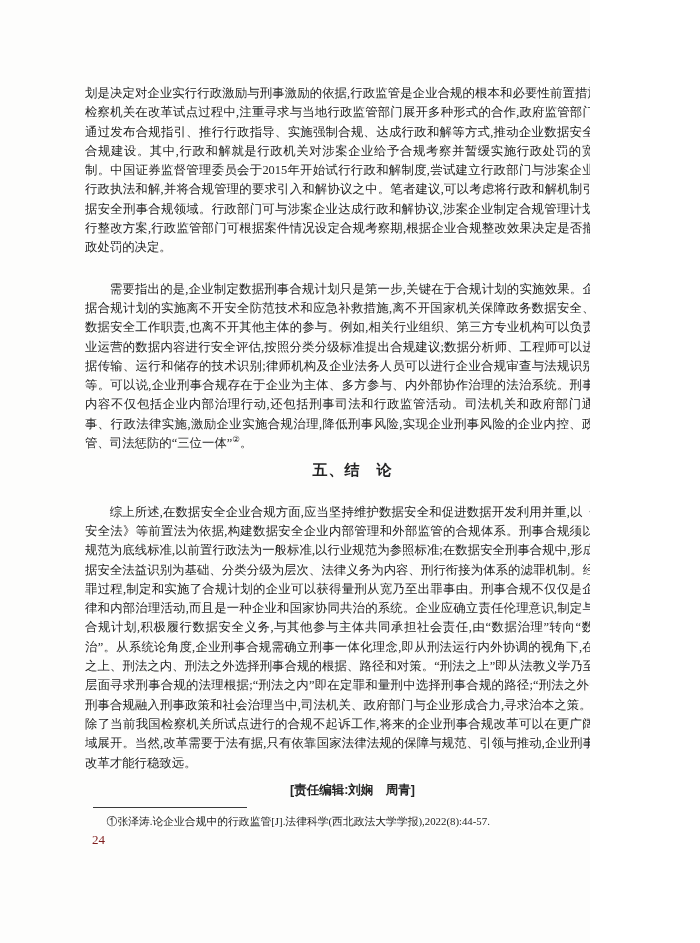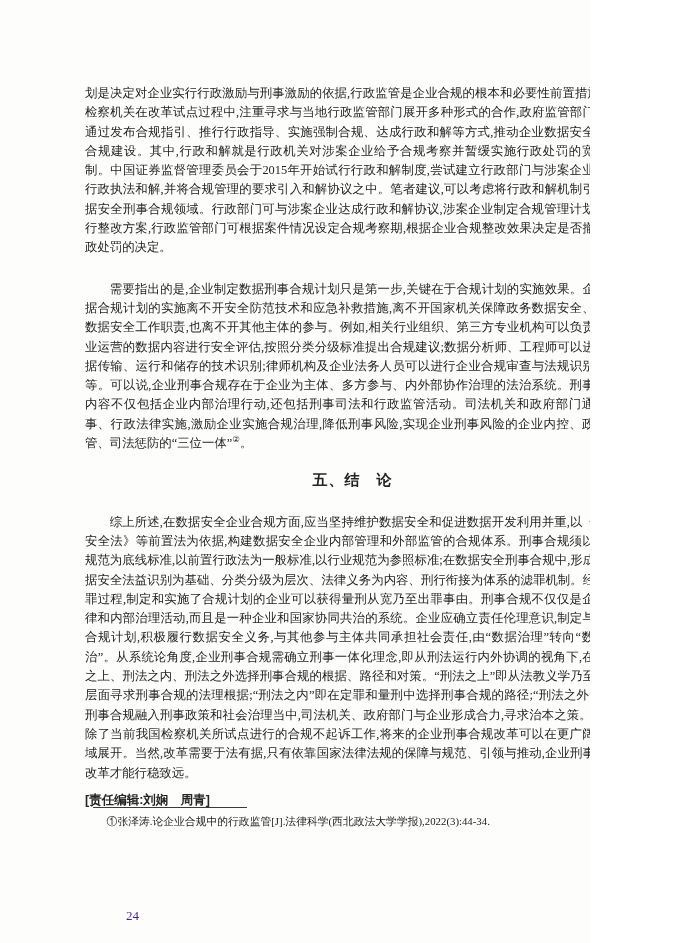--- a/index.html
+++ b/index.html
@@ -35,27 +35,27 @@
   }
   sup.fnref {
     font-size: 8.5px;
     line-height: 0;
     vertical-align: super;
   }
   .section-heading {
     font-size: 15px;
     font-weight: bold;
     text-align: center;
-    margin: 18px 0 11px 0;
+    margin: 8px 0 11px 0;
     line-height: 19.3px;
     letter-spacing: 1px;
   }
   .editor-line {
     margin: 8px 0 0 0;
-    text-align: left;
+    text-align: center;
     font-weight: bold;
     font-size: 12.5px;
     font-family: "Liberation Sans", "DejaVu Sans", sans-serif;
   }
   .footnotes {
     position: absolute;
     left: 85px;
     top: 807px;
     width: 535px;
     font-size: 10.8px;
@@ -69,24 +69,23 @@
     margin: 0 0 4px 8px;
   }
   p.fn {
     margin: 0;
     padding: 0;
     text-indent: 2em;
   }
   .page-number {
     position: absolute;
     left: 92px;
-    top: 908px;
+    top: 832px;
     font-size: 13px;
-    color: #4c1d95;
-    margin-left: 34px;
+    color: #7f1d1d;
   }
 </style>
 </head>
 <body>
 
 <div class="page">
 
   <main class="text-block">
 
     <p class="para"><span>划是决定对企业实行行政激励与刑事激励的依据,行政监管是企业合规的根本和必要性前置措施</span><sup class="fnref">①</sup><span>。检察机关在改革试点过程中,注重寻求与当地行政监管部门展开多种形式的合作,政府监管部门可以通过发布合规指引、推行行政指导、实施强制合规、达成行政和解等方式,推动企业数据安全刑事合规建设。其中,行政和解就是行政机关对涉案企业给予合规考察并暂缓实施行政处罚的宽大机制。中国证券监督管理委员会于2015年开始试行行政和解制度,尝试建立行政部门与涉案企业达成行政执法和解,并将合规管理的要求引入和解协议之中。笔者建议,可以考虑将行政和解机制引入数据安全刑事合规领域。行政部门可与涉案企业达成行政和解协议,涉案企业制定合规管理计划并进行整改方案,行政监管部门可根据案件情况设定合规考察期,根据企业合规整改效果决定是否撤销行政处罚的决定。</span></p>
@@ -96,18 +95,18 @@
     <h2 class="section-heading">五、结　论</h2>
 
     <p class="para indent">综上所述,在数据安全企业合规方面,应当坚持维护数据安全和促进数据开发利用并重,以《数据安全法》等前置法为依据,构建数据安全企业内部管理和外部监管的合规体系。刑事合规须以刑法规范为底线标准,以前置行政法为一般标准,以行业规范为参照标准;在数据安全刑事合规中,形成以数据安全法益识别为基础、分类分级为层次、法律义务为内容、刑行衔接为体系的滤罪机制。经过滤罪过程,制定和实施了合规计划的企业可以获得量刑从宽乃至出罪事由。刑事合规不仅仅是企业自律和内部治理活动,而且是一种企业和国家协同共治的系统。企业应确立责任伦理意识,制定与实施合规计划,积极履行数据安全义务,与其他参与主体共同承担社会责任,由“数据治理”转向“数据共治”。从系统论角度,企业刑事合规需确立刑事一体化理念,即从刑法运行内外协调的视角下,在刑法之上、刑法之内、刑法之外选择刑事合规的根据、路径和对策。“刑法之上”即从法教义学乃至宪法层面寻求刑事合规的法理根据;“刑法之内”即在定罪和量刑中选择刑事合规的路径;“刑法之外”即将刑事合规融入刑事政策和社会治理当中,司法机关、政府部门与企业形成合力,寻求治本之策。因此,除了当前我国检察机关所试点进行的合规不起诉工作,将来的企业刑事合规改革可以在更广阔的领域展开。当然,改革需要于法有据,只有依靠国家法律法规的保障与规范、引领与推动,企业刑事合规改革才能行稳致远。</p>
 
     <p class="editor-line">[责任编辑:刘娴　周青]</p>
 
   </main>
 
   <footer class="footnotes">
     <div class="fn-rule"></div>
-    <p class="fn">①张泽涛.论企业合规中的行政监管[J].法律科学(西北政法大学学报),2022(3):44-34.</p>
+    <p class="fn">①张泽涛.论企业合规中的行政监管[J].法律科学(西北政法大学学报),2022(8):44-57.</p>
   </footer>
 
   <div class="page-number">24</div>
 
 </div>
 
 </body></html>

